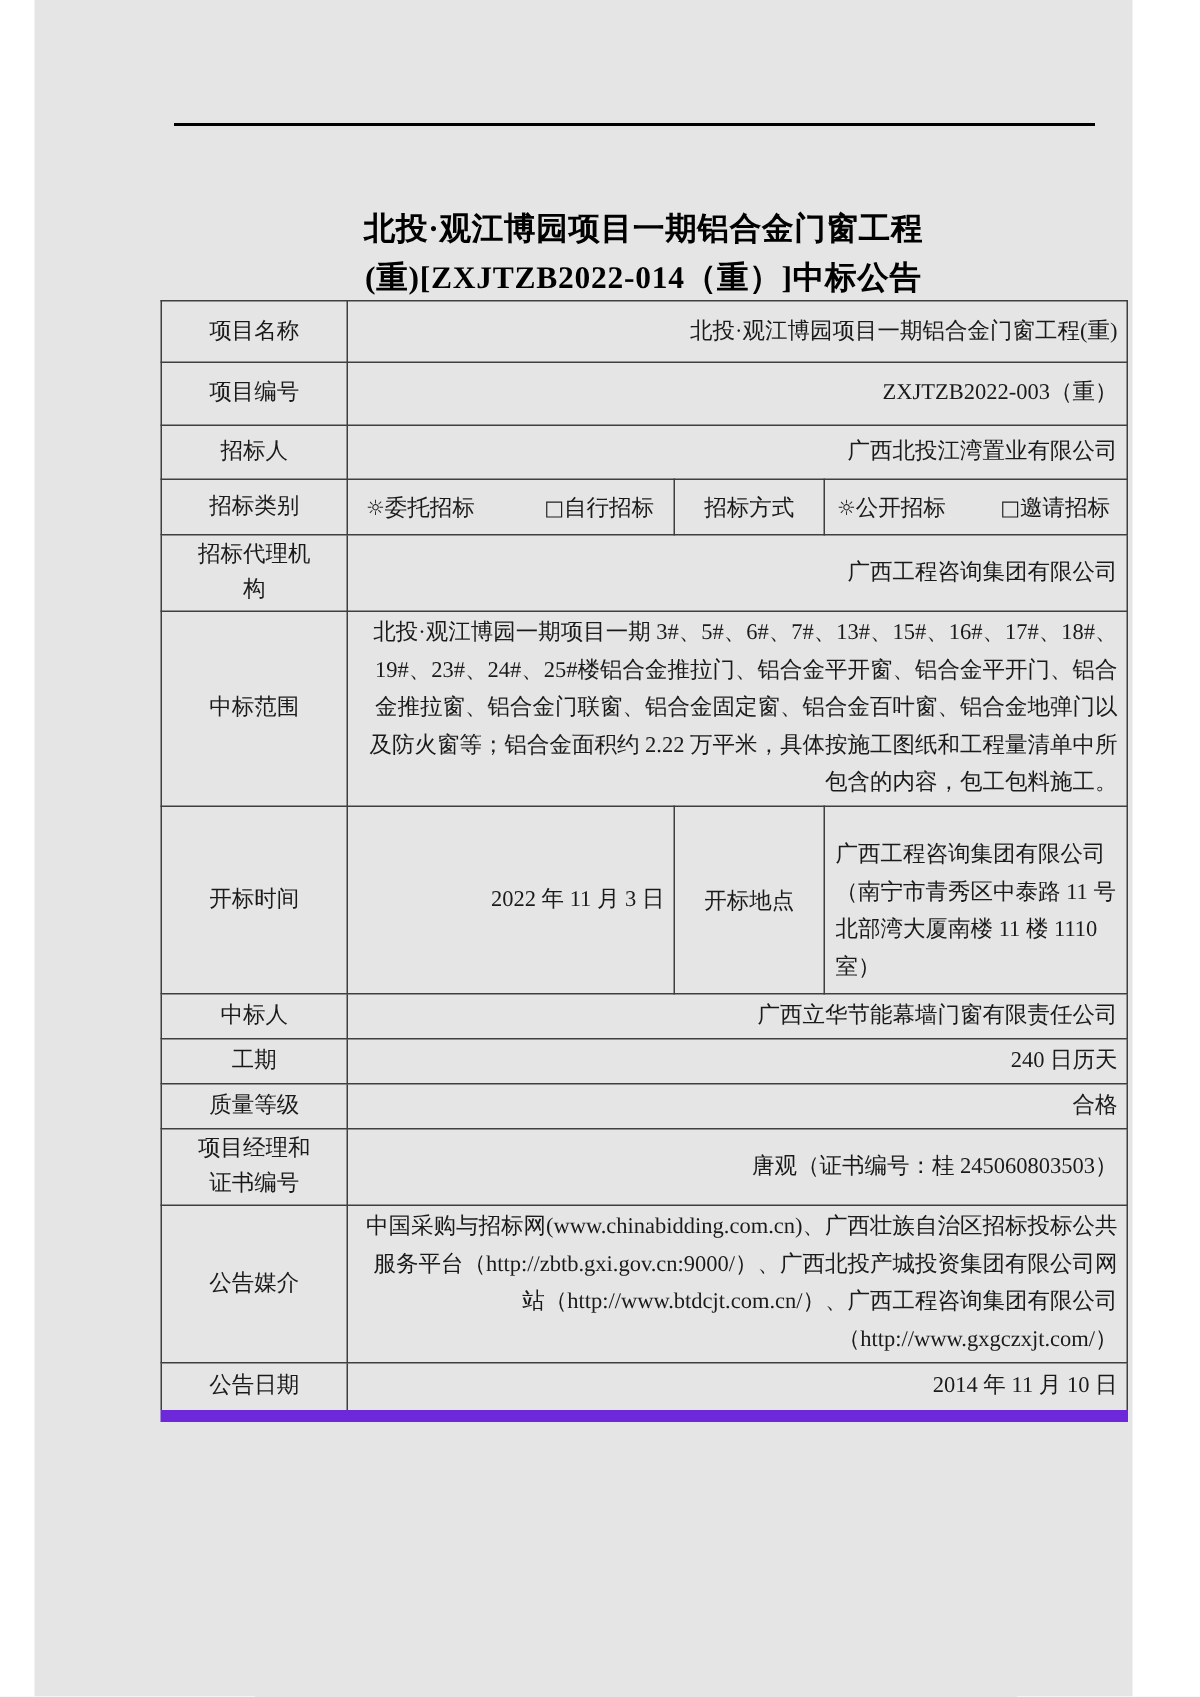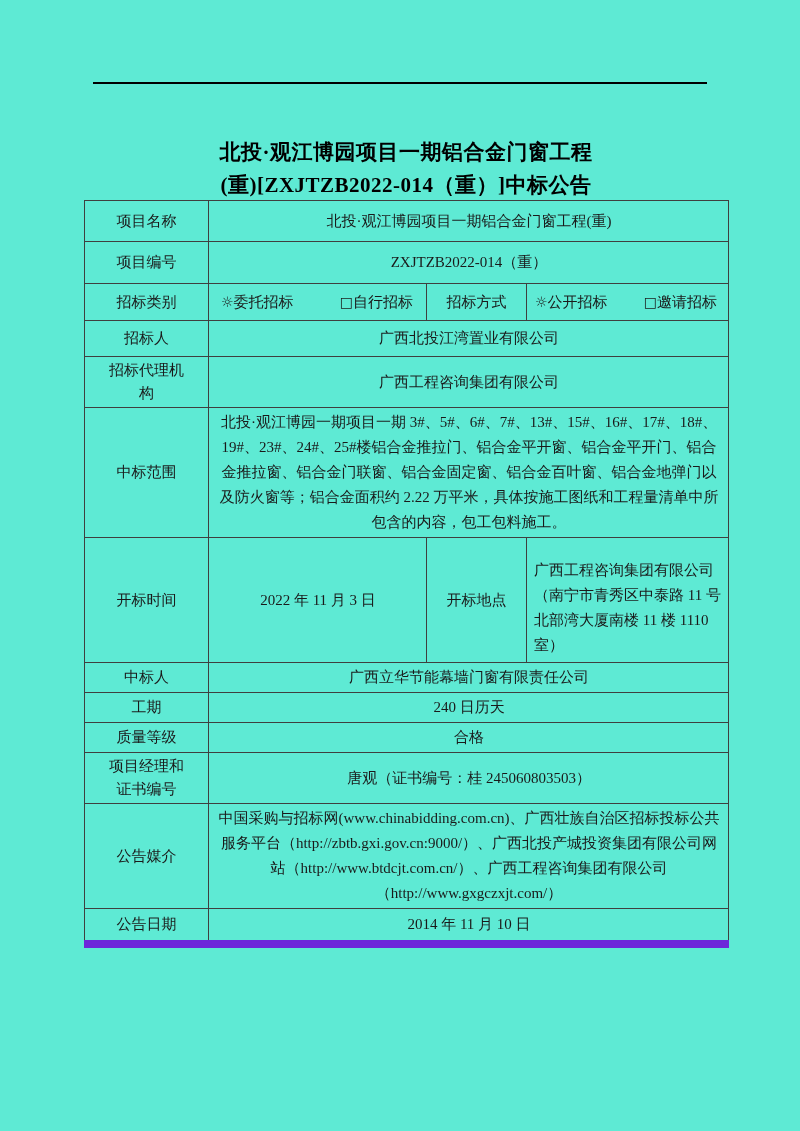--- a/index.html
+++ b/index.html
@@ -2,26 +2,27 @@
 <html><head>
 <meta charset="utf-8">
 <style>
   html, body {
     margin: 0;
     padding: 0;
     background: #ffffff;
   }
   .page {
     position: relative;
-    width: 800px;
+    width: 732px;
     height: 1131px;
-    background: #5eead4;
+    background: #e5e5e5;
     font-family: "Liberation Serif", "DejaVu Serif", serif;
     color: #1a1a1a;
     overflow: hidden;
+    margin-left: 23px;
   }
   .header-rule {
     position: absolute;
     left: 93px;
     top: 82px;
     width: 614px;
     height: 2px;
     background: #000000;
   }
   .title-block {
@@ -53,21 +54,21 @@
   }
   table.doc-table tr:last-child td {
     border-bottom: 8px solid #6d28d9;
   }
   td.lbl {
     text-align: center;
     padding: 2px 19px;
     line-height: 23px;
   }
   td.val {
-    text-align: center;
+    text-align: right;
     padding: 2px 6px 2px 7px;
     line-height: 25px;
   }
   td.ctr {
     text-align: center;
     padding: 2px 4px;
   }
   .opts {
     display: flex;
     justify-content: space-between;
@@ -107,43 +108,43 @@
     </colgroup>
 
     <tbody>
         <tr style="height:41px">
       <td class="lbl">项目名称</td>
       <td class="val" colspan="3">北投·观江博园项目一期铝合金门窗工程(重)</td>
     </tr>
 
     <tr style="height:42px">
       <td class="lbl">项目编号</td>
-      <td class="val" colspan="3">ZXJTZB2022-014（重）</td>
+      <td class="val" colspan="3">ZXJTZB2022-003（重）</td>
+    </tr>
+
+    <tr style="height:36px">
+      <td class="lbl">招标人</td>
+      <td class="val" colspan="3">广西北投江湾置业有限公司</td>
     </tr>
 
     <tr style="height:37px">
       <td class="lbl">招标类别</td>
       <td>
         <div class="opts">
           <span class="opt"><span class="sym">☼</span><span>委托招标</span></span>
           <span class="opt"><span class="sym">□</span><span>自行招标</span></span>
         </div>
       </td>
       <td class="ctr">招标方式</td>
       <td>
         <div class="opts" style="padding:0 10px 0 7px;">
           <span class="opt"><span class="sym">☼</span><span>公开招标</span></span>
           <span class="opt"><span class="sym">□</span><span>邀请招标</span></span>
         </div>
       </td>
-    </tr>
-
-    <tr style="height:36px">
-      <td class="lbl">招标人</td>
-      <td class="val" colspan="3">广西北投江湾置业有限公司</td>
     </tr>
 
     <tr style="height:38px">
       <td class="lbl">招标代理机构</td>
       <td class="val" colspan="3">广西工程咨询集团有限公司</td>
     </tr>
 
     <tr style="height:127px">
       <td class="lbl">中标范围</td>
       <td class="val longtext" colspan="3">北投·观江博园一期项目一期 3#、5#、6#、7#、13#、15#、16#、17#、18#、19#、23#、24#、25#楼铝合金推拉门、铝合金平开窗、铝合金平开门、铝合金推拉窗、铝合金门联窗、铝合金固定窗、铝合金百叶窗、铝合金地弹门以及防火窗等；铝合金面积约 2.22 万平米，具体按施工图纸和工程量清单中所包含的内容，包工包料施工。</td>

